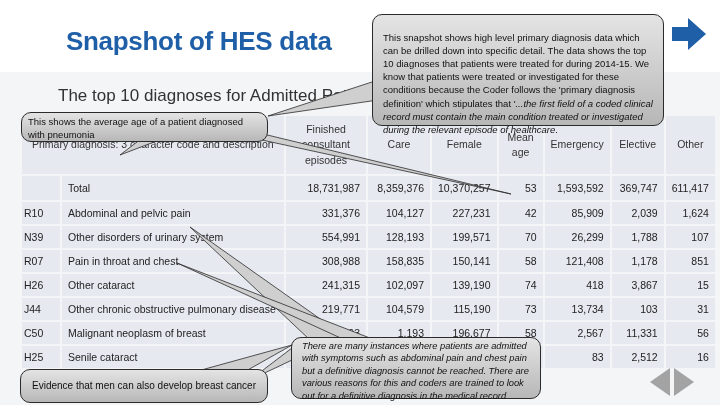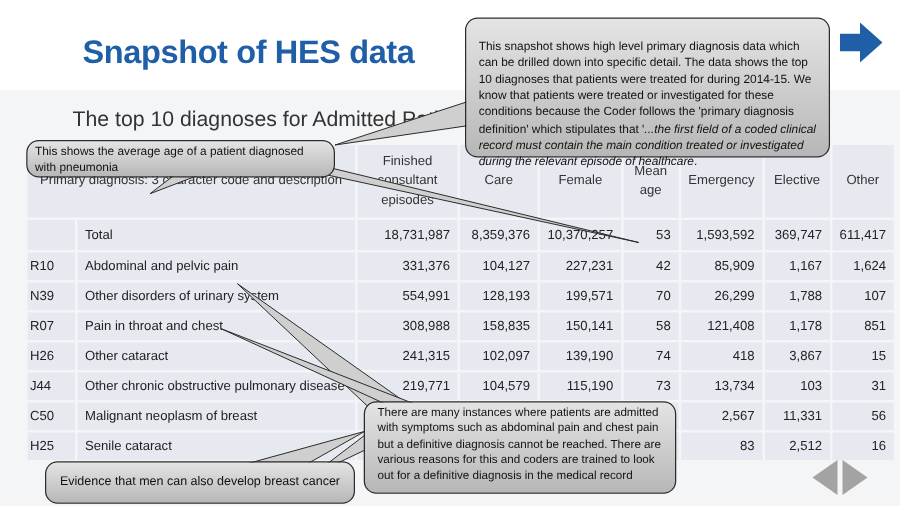--- a/index.html
+++ b/index.html
@@ -59,21 +59,21 @@
       <td class="num">611,417</td>
     </tr>
     <tr>
       <td class="code">R10</td>
       <td class="desc">Abdominal and pelvic pain</td>
       <td class="num">331,376</td>
       <td class="num">104,127</td>
       <td class="num">227,231</td>
       <td class="num">42</td>
       <td class="num">85,909</td>
-      <td class="num">1,167</td>
+      <td class="num">2,039</td>
       <td class="num">1,624</td>
     </tr>
     <tr>
       <td class="code">N39</td>
       <td class="desc">Other disorders of urinary system</td>
       <td class="num">554,991</td>
       <td class="num">128,193</td>
       <td class="num">199,571</td>
       <td class="num">70</td>
       <td class="num">26,299</td>
@@ -154,25 +154,25 @@
 </svg>
 
 <div class="callout" style="left:372px;top:14px;width:292px;height:112px;padding:16px 10px;">
   <span>This snapshot shows high level primary diagnosis data which can be drilled down into specific detail. The data shows the top 10 diagnoses that patients were treated for during 2014-15. We know that patients were treated or investigated for these conditions because the Coder follows the 'primary diagnosis definition' which stipulates that '</span><i>...the first field of a coded clinical record must contain the main condition treated or investigated during the relevant episode of healthcare</i><span>.</span>
 </div>
 
 <div class="callout" style="left:21px;top:112px;width:247px;height:30px;padding:2px 6px;">
   <span>This shows the average age of a patient diagnosed with pneumonia</span>
 </div>
 
-<div class="callout" style="left:36px;top:369px;width:248px;height:34px;padding:0 10px;display:flex;align-items:center;justify-content:center;font-size:10px;">
+<div class="callout" style="left:20px;top:369px;width:248px;height:34px;padding:0 10px;display:flex;align-items:center;justify-content:center;font-size:10px;">
   <span>Evidence that men can also develop breast cancer</span>
 </div>
 
-<div class="callout" style="left:291px;top:321px;width:250px;height:74px;padding:2px 10px;font-size:9.3px;line-height:1.34;">
+<div class="callout" style="left:291px;top:337px;width:250px;height:62px;padding:2px 10px;font-size:9.3px;line-height:1.34;font-style:italic;">
   <span>There are many instances where patients are admitted with symptoms such as abdominal pain and chest pain but a definitive diagnosis cannot be reached. There are various reasons for this and coders are trained to look out for a definitive diagnosis in the medical record</span>
 </div>
 
 <svg class="nav-arrows" viewBox="0 0 72 28">
   <g>
     <polygon points="2,14 22,0 22,28" fill="#a3a3a3"></polygon>
   </g>
   <g>
     <polygon points="26,0 46,14 26,28" fill="#a3a3a3"></polygon>
   </g>

